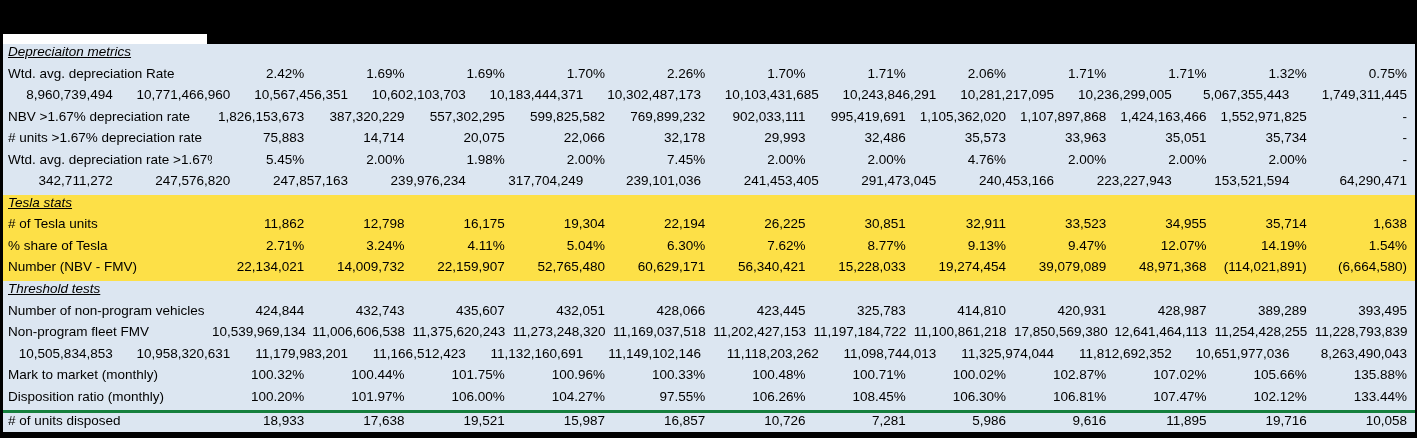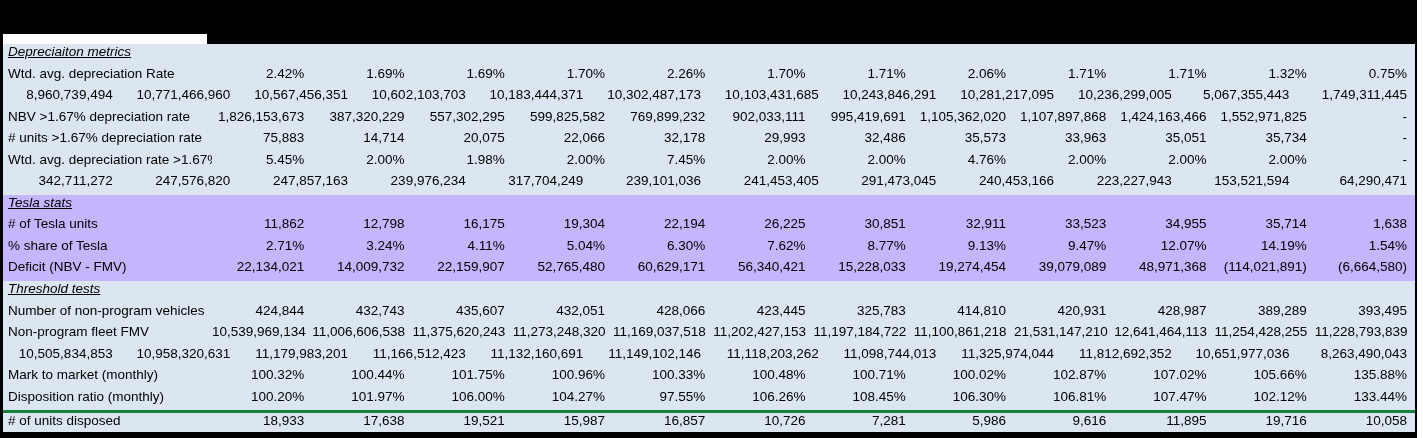--- a/index.html
+++ b/index.html
@@ -60,21 +60,21 @@
     text-decoration: underline;
   }
   .cell {
     flex: 1 1 0;
     text-align: right;
     padding-right: 8px;
     white-space: nowrap;
     overflow: hidden;
   }
   .bg-blue { background: #dce6f1; }
-  .bg-white { background: #c4b5fd; }
+  .bg-white { background: #fde047; }
   .row.last-row { border-top: 3px solid #15803d; }
 </style>
 </head>
 <body>
 
 <div class="screen">
   <div class="table-wrap">
     <div class="header-band">
       <div class="header-gap"></div>
     </div>
@@ -221,21 +221,21 @@
           <div class="cell">6.30%</div>
           <div class="cell">7.62%</div>
           <div class="cell">8.77%</div>
           <div class="cell">9.13%</div>
           <div class="cell">9.47%</div>
           <div class="cell">12.07%</div>
           <div class="cell">14.19%</div>
           <div class="cell">1.54%</div>
         </div>
         <div class="row bg-white">
-          <div class="row-label">Deficit (NBV - FMV)</div>
+          <div class="row-label">Number (NBV - FMV)</div>
           <div class="cell">22,134,021</div>
           <div class="cell">14,009,732</div>
           <div class="cell">22,159,907</div>
           <div class="cell">52,765,480</div>
           <div class="cell">60,629,171</div>
           <div class="cell">56,340,421</div>
           <div class="cell">15,228,033</div>
           <div class="cell">19,274,454</div>
           <div class="cell">39,079,089</div>
           <div class="cell">48,971,368</div>
@@ -275,21 +275,21 @@
         <div class="row bg-blue">
           <div class="row-label">Non-program fleet FMV</div>
           <div class="cell">10,539,969,134</div>
           <div class="cell">11,006,606,538</div>
           <div class="cell">11,375,620,243</div>
           <div class="cell">11,273,248,320</div>
           <div class="cell">11,169,037,518</div>
           <div class="cell">11,202,427,153</div>
           <div class="cell">11,197,184,722</div>
           <div class="cell">11,100,861,218</div>
-          <div class="cell">21,531,147,210</div>
+          <div class="cell">17,850,569,380</div>
           <div class="cell">12,641,464,113</div>
           <div class="cell">11,254,428,255</div>
           <div class="cell">11,228,793,839</div>
         </div>
         <div class="row bg-blue">
           <div class="cell">10,505,834,853</div>
           <div class="cell">10,958,320,631</div>
           <div class="cell">11,179,983,201</div>
           <div class="cell">11,166,512,423</div>
           <div class="cell">11,132,160,691</div>

